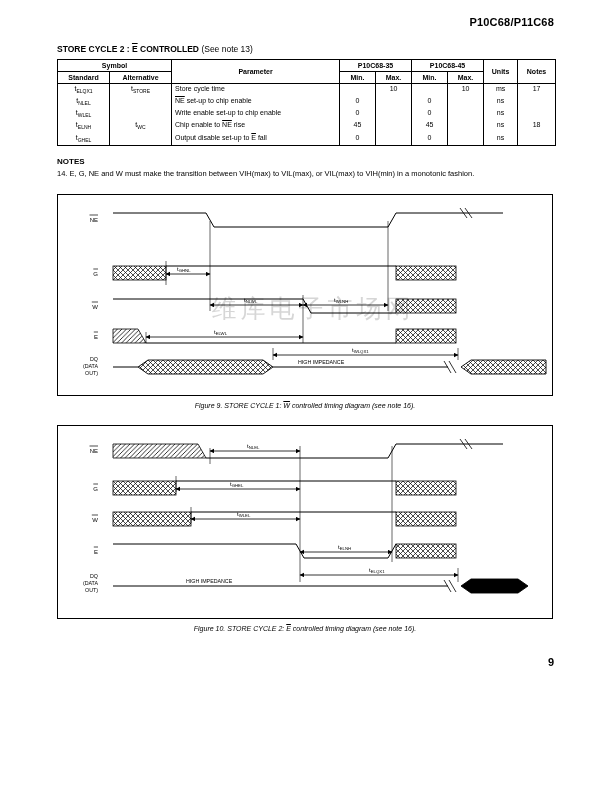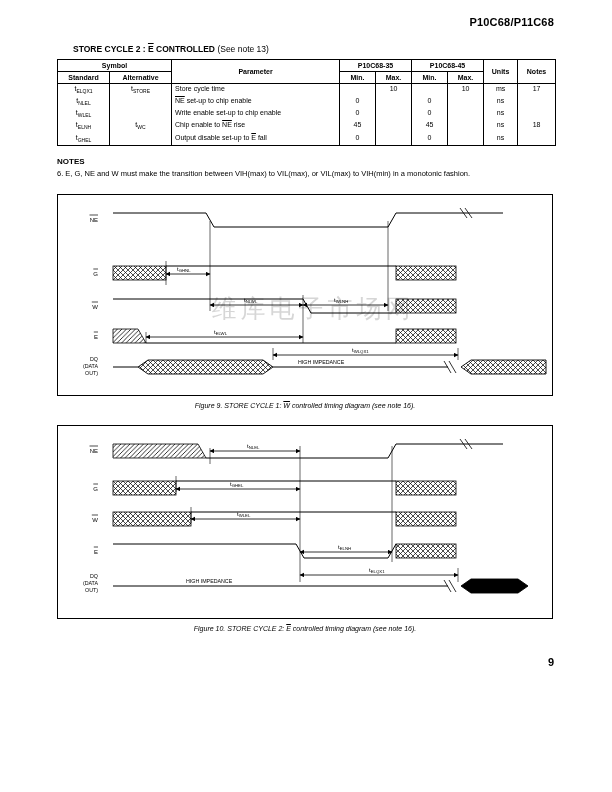--- a/index.html
+++ b/index.html
@@ -1,19 +1,19 @@
 <!DOCTYPE html>
 <html><head>
 <meta charset="utf-8">
 <style>
   html,body{margin:0;padding:0;background:#fff;}
   body{width:612px;height:792px;font-family:"Liberation Sans",sans-serif;color:#000;}
   .page{box-sizing:border-box;width:611px;height:792px;padding:16px 57px 0 57px;position:relative;}
   .doc-header{text-align:right;font-weight:bold;font-size:11px;letter-spacing:0.2px;}
-  .section-title{margin-top:16px;font-weight:bold;font-size:8.5px;margin-left:16px;}
+  .section-title{margin-top:16px;font-weight:bold;font-size:8.5px;}
   .section-title .see-note{font-weight:normal;}
   .ovl{text-decoration:overline;}
   table.spec{border-collapse:collapse;margin-top:5px;width:498px;font-size:7px;border:1px solid #000;table-layout:fixed;}
   table.spec th{border:1px solid #000;padding:2px 1px;text-align:center;font-weight:bold;font-size:7px;}
   table.spec td{border-left:1px solid #000;border-right:1px solid #000;padding:0 3px;font-size:7px;line-height:1.55;vertical-align:top;}
   table.spec sub{font-size:5px;}
   .c{text-align:center;}
   .l{text-align:left;}
   .notes{margin-top:11px;width:498px;font-size:7.5px;}
   .notes-heading{font-weight:bold;font-size:8px;margin-bottom:3px;}
@@ -117,21 +117,21 @@
         <td class="c">0</td>
         <td class="c"></td>
         <td class="c">ns</td>
         <td class="c"></td>
       </tr>
     </tbody>
   </table>
 
   <div class="notes">
     <div class="notes-heading">NOTES</div>
-    <p>6. E, G, NE and W must make the transition between VIH(max) to VIL(max), or VIL(max) to VIH(min) in a monotonic fashion.</p>
+    <p>14. E, G, NE and W must make the transition between VIH(max) to VIL(max), or VIL(max) to VIH(min) in a monotonic fashion.</p>
   </div>
 
   <div class="fig-box">
     <svg width="494" height="200" viewBox="0 0 494 200">
       <defs>
         <pattern id="xh" width="5" height="5" patternUnits="userSpaceOnUse">
             <path d="M0,0L5,5M5,0L0,5" stroke="#000" stroke-width="0.7" fill="none"></path>
           </pattern>
         <pattern id="dh" width="4.5" height="4.5" patternUnits="userSpaceOnUse">
             <path d="M4.5,0L0,4.5" stroke="#000" stroke-width="0.8" fill="none"></path>

